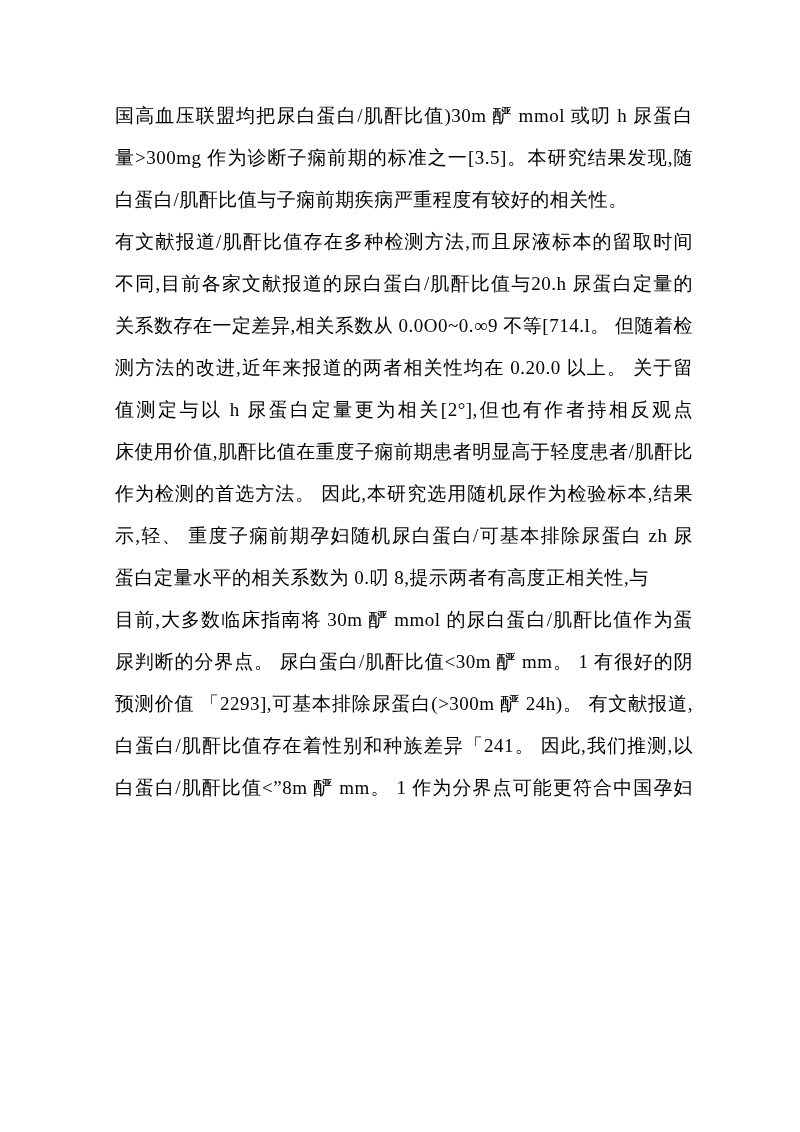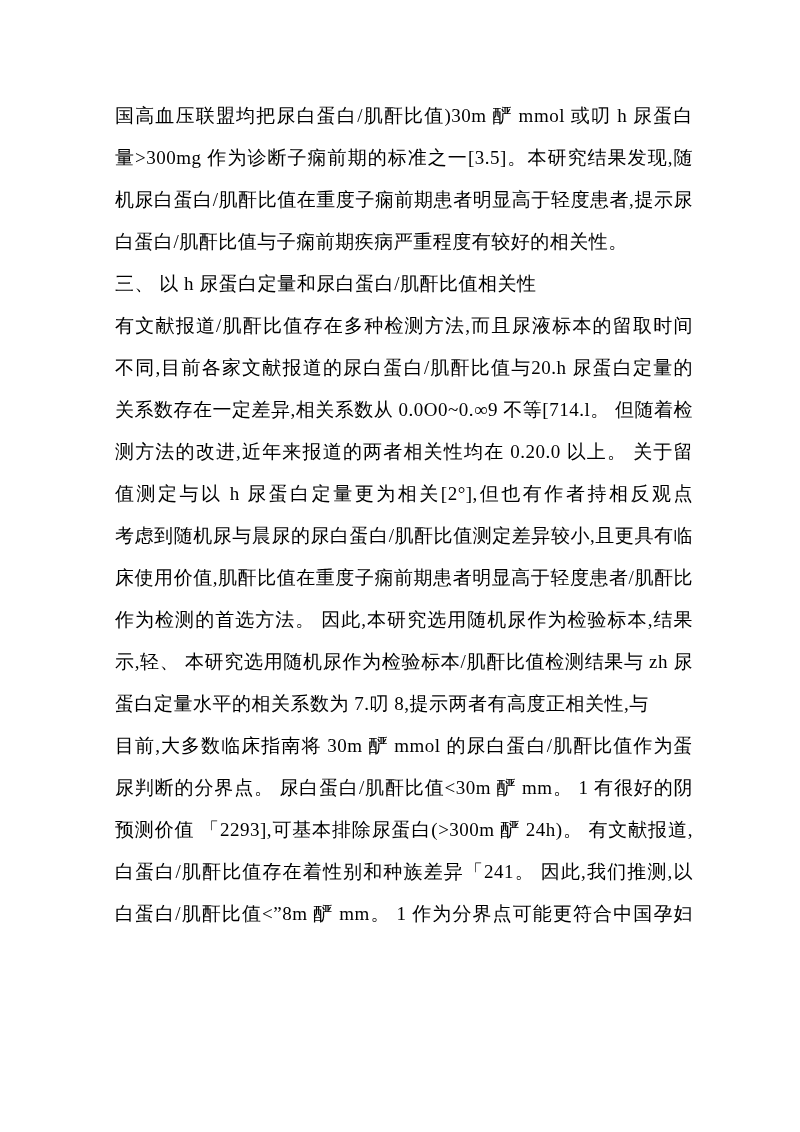--- a/index.html
+++ b/index.html
@@ -38,32 +38,29 @@
     text-align-last: left;
   }
 </style>
 </head>
 <body>
 
 <div class="page">
   <div class="textblock">
     <p class="line">国高血压联盟均把尿白蛋白/肌酐比值)30m 酽 mmol 或叨 h 尿蛋白定</p>
     <p class="line">量&gt;300mg 作为诊断子痫前期的标准之一[3.5]。本研究结果发现,随</p>
-    <p class="line">机尿白蛋白/肌酐比值在重度子痫前期患者明显高于轻度患者,提示尿</p>
     <p class="line short">白蛋白/肌酐比值与子痫前期疾病严重程度有较好的相关性。</p>
-    <p class="line short">三、 以 h 尿蛋白定量和尿白蛋白/肌酐比值相关性</p>
     <p class="line">有文献报道/肌酐比值存在多种检测方法,而且尿液标本的留取时间</p>
     <p class="line">不同,目前各家文献报道的尿白蛋白/肌酐比值与20.h 尿蛋白定量的相</p>
     <p class="line">关系数存在一定差异,相关系数从 0.0O0~0.∞9 不等[714.l。 但随着检</p>
     <p class="line">测方法的改进,近年来报道的两者相关性均在 0.20.0 以上。 关于留取</p>
     <p class="line">值测定与以 h 尿蛋白定量更为相关[2°],但也有作者持相反观点[勿]。</p>
-    <p class="line">考虑到随机尿与晨尿的尿白蛋白/肌酐比值测定差异较小,且更具有临</p>
     <p class="line">床使用价值,肌酐比值在重度子痫前期患者明显高于轻度患者/肌酐比值</p>
     <p class="line">作为检测的首选方法。 因此,本研究选用随机尿作为检验标本,结果显</p>
-    <p class="line">示,轻、 本研究选用随机尿作为检验标本/肌酐比值检测结果与 zh 尿</p>
-    <p class="line short">蛋白定量水平的相关系数为 7.叨 8,提示两者有高度正相关性,与</p>
+    <p class="line">示,轻、 重度子痫前期孕妇随机尿白蛋白/可基本排除尿蛋白 zh 尿</p>
+    <p class="line short">蛋白定量水平的相关系数为 0.叨 8,提示两者有高度正相关性,与</p>
     <p class="line">目前,大多数临床指南将 30m 酽 mmol 的尿白蛋白/肌酐比值作为蛋白</p>
     <p class="line">尿判断的分界点。 尿白蛋白/肌酐比值&lt;30m 酽 mm。 1 有很好的阴性</p>
     <p class="line">预测价值 「2293],可基本排除尿蛋白(&gt;300m 酽 24h)。 有文献报道,尿</p>
     <p class="line">白蛋白/肌酐比值存在着性别和种族差异「241。 因此,我们推测,以尿</p>
     <p class="line">白蛋白/肌酐比值&lt;”8m 酽 mm。 1 作为分界点可能更符合中国孕妇的</p>
   </div>
 </div>
 
 </body></html>

